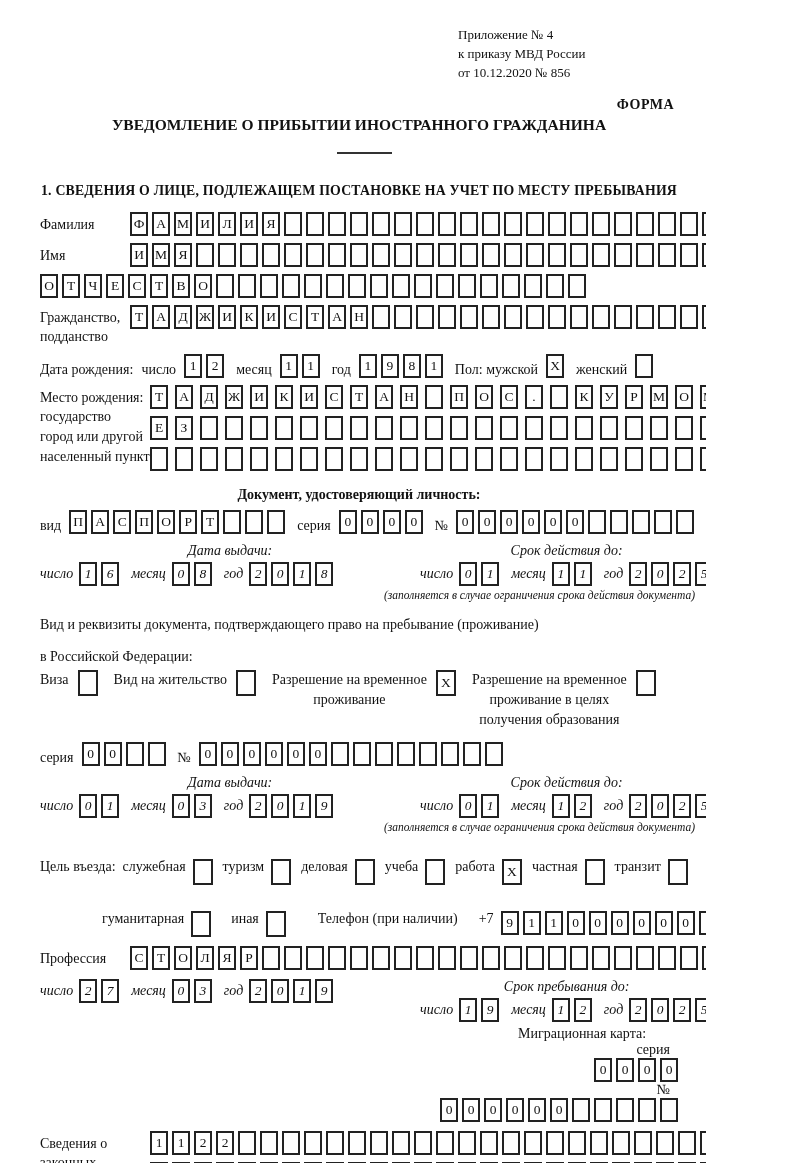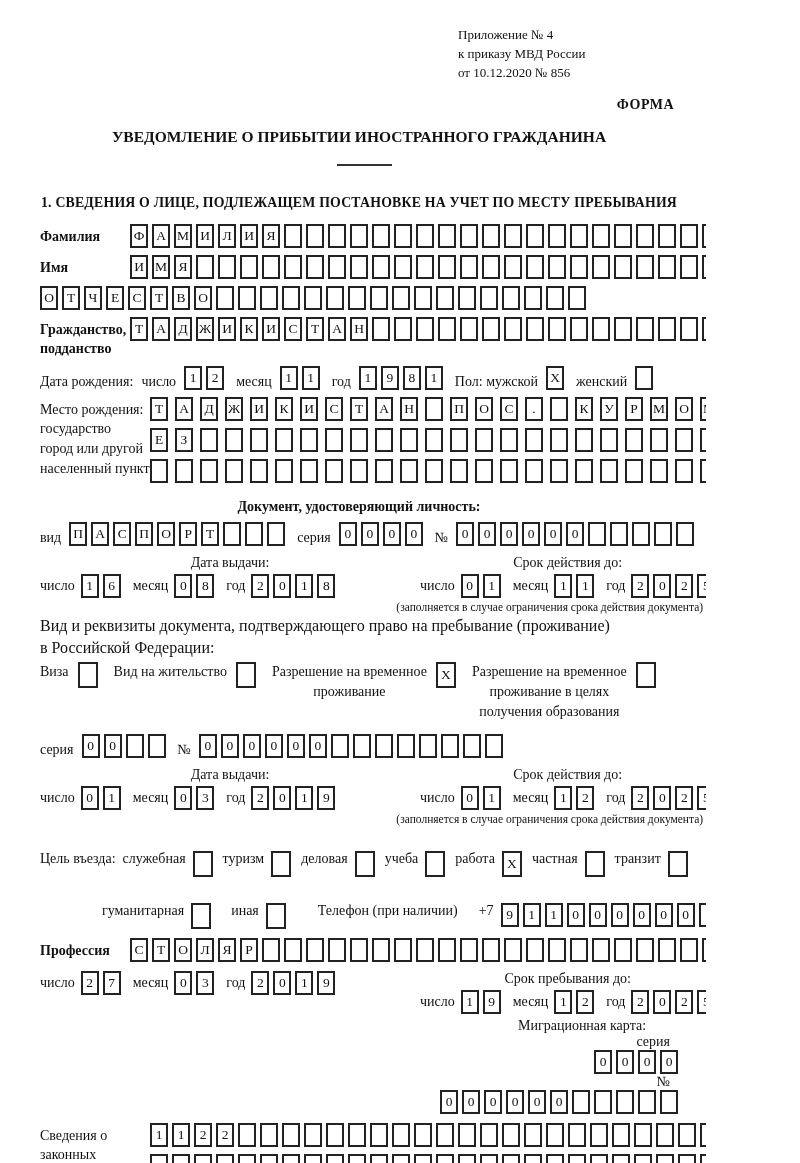--- a/index.html
+++ b/index.html
@@ -30,21 +30,21 @@
     font-size: 14px;
     margin-top: 14px;
     padding-right: 4px;
     letter-spacing: .5px;
   }
   .title {
     text-align: center;
     font-weight: bold;
     font-size: 15.5px;
     line-height: 1.55;
-    margin-top: 12px;
+    margin-top: 0;
   }
   .blank-line {
     display: inline-block;
     width: 55px;
     border-bottom: 2px solid #333;
     height: .9em;
     margin-left: 10px;
   }
   .section-heading {
     text-align: center;
@@ -54,21 +54,21 @@
     letter-spacing: .2px;
   }
   .f-row { display: flex; align-items: flex-start; margin-top: 7px; }
   .f-label {
     font-size: 14px;
     line-height: 1.4;
     white-space: pre-line;
     flex: 0 0 auto;
     padding-top: 3px;
   }
-  .w90  { flex: 0 0 90px; font-weight: bold; }
+  .w90  { flex: 0 0 90px; }
   .w172 { flex: 0 0 172px; }
   .w110 { flex: 0 0 110px; }
   .cells { display: flex; gap: 4px; flex-wrap: nowrap; }
   .cells.wide { gap: 7px; }
   .cell {
     flex: 0 0 auto;
     width: 18px;
     height: 24px;
     border: 2px solid #222;
     display: flex;
@@ -81,35 +81,34 @@
   .cells-col > .cells { margin-bottom: 7px; }
   .doc-heading {
     text-align: center;
     font-weight: bold;
     font-size: 14px;
     margin-top: 9px;
   }
   .inline-row { display: flex; align-items: flex-end; margin-top: 7px; font-size: 14px; }
   .inline-row .lbl { margin-right: 8px; white-space: nowrap; }
   .inline-row .lbl.pre { margin-left: 12px; }
-  .dates-pair { display: flex; margin-top: 9px; }
+  .dates-pair { display: flex; margin-top: 9px; font-style: italic; }
   .d-col-left { flex: 0 0 380px; }
   .d-col-right { flex: 1; }
   .d-heading { text-align: center; font-size: 14px; margin-bottom: 3px; }
   .d-line { display: flex; align-items: center; font-size: 14px; }
   .d-line .lbl { margin-right: 6px; white-space: nowrap; }
   .d-line .lbl.mid { margin-left: 12px; }
   .d-note {
     font-size: 11.5px;
     margin-top: 3px;
     white-space: nowrap;
-    text-align: center;
     margin-left: -36px;
   }
-  .plain-line { font-size: 16px; margin-top: 4px; }
+  .plain-line { font-size: 14px; margin-top: 16px; }
   .opts-row { display: flex; align-items: flex-start; margin-top: 5px; font-size: 14px; }
   .opt { display: flex; align-items: flex-start; }
   .opt .opt-label { white-space: pre-line; line-height: 1.45; text-align: center; margin-right: 9px; }
   .opt + .opt { margin-left: 16px; }
   .purpose-row { display: flex; align-items: flex-start; margin-top: 26px; font-size: 14px; }
   .purpose-row .lbl { margin-right: 7px; white-space: nowrap; }
   .purpose-row .cells { margin-right: 10px; }
   .indent62 { margin-left: 62px; }
 </style>
 </head>

